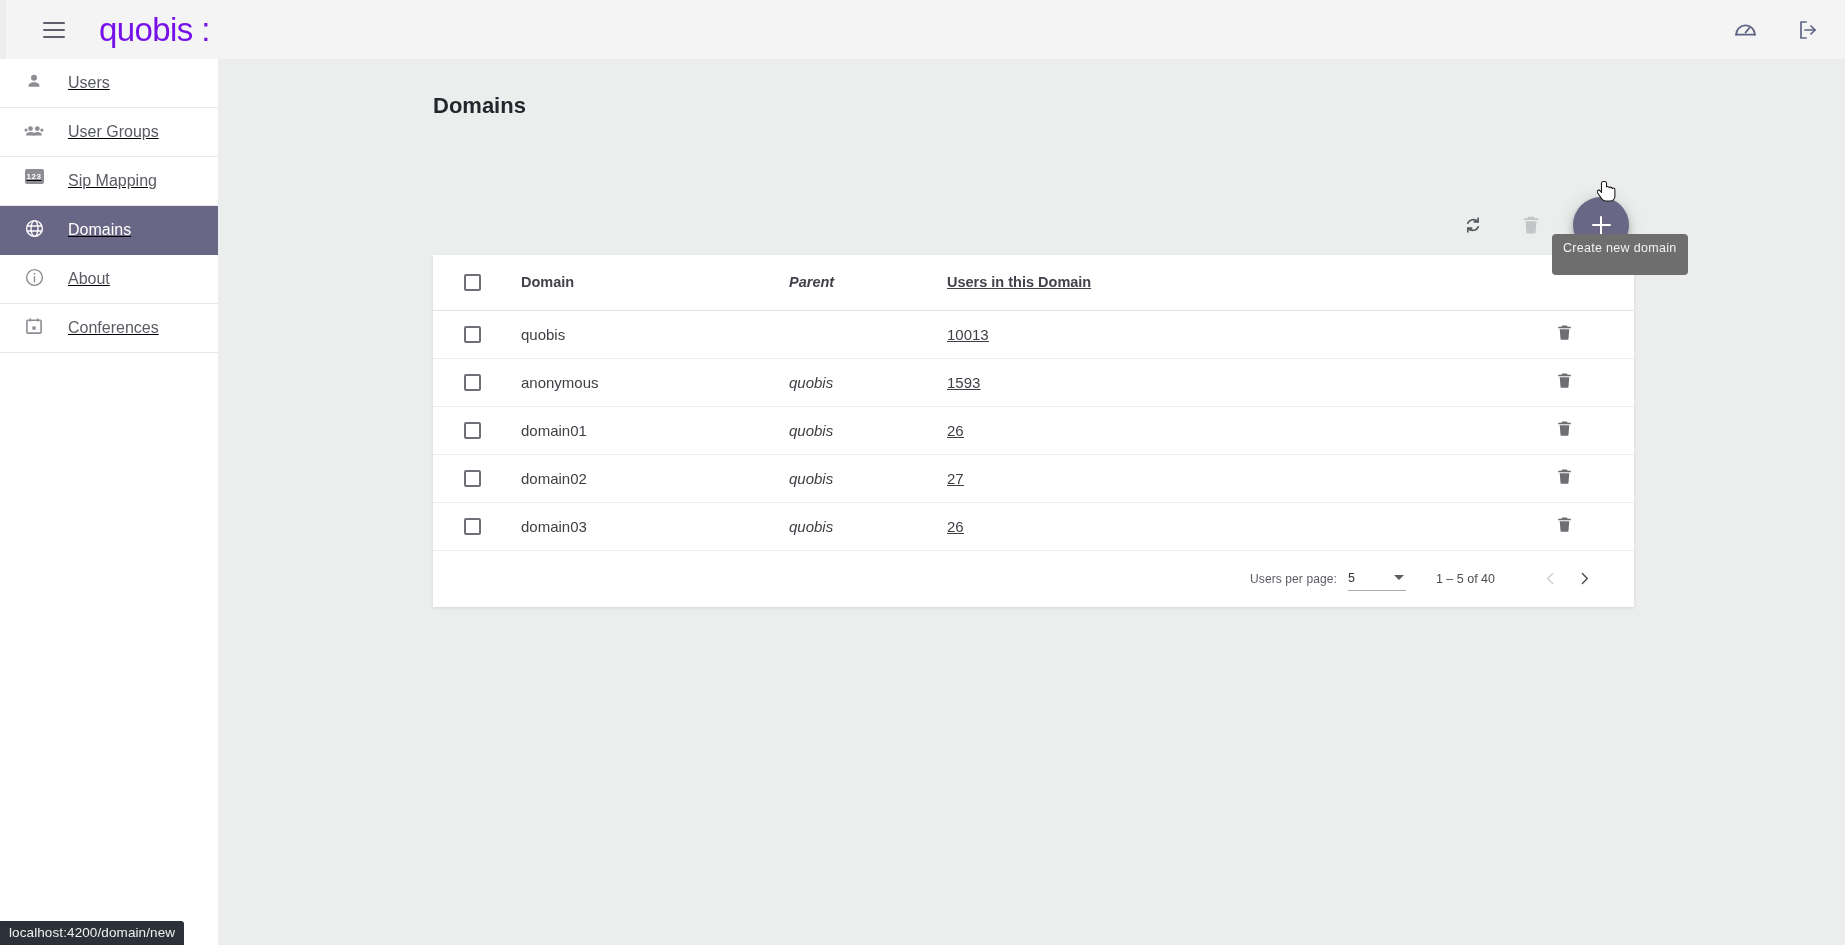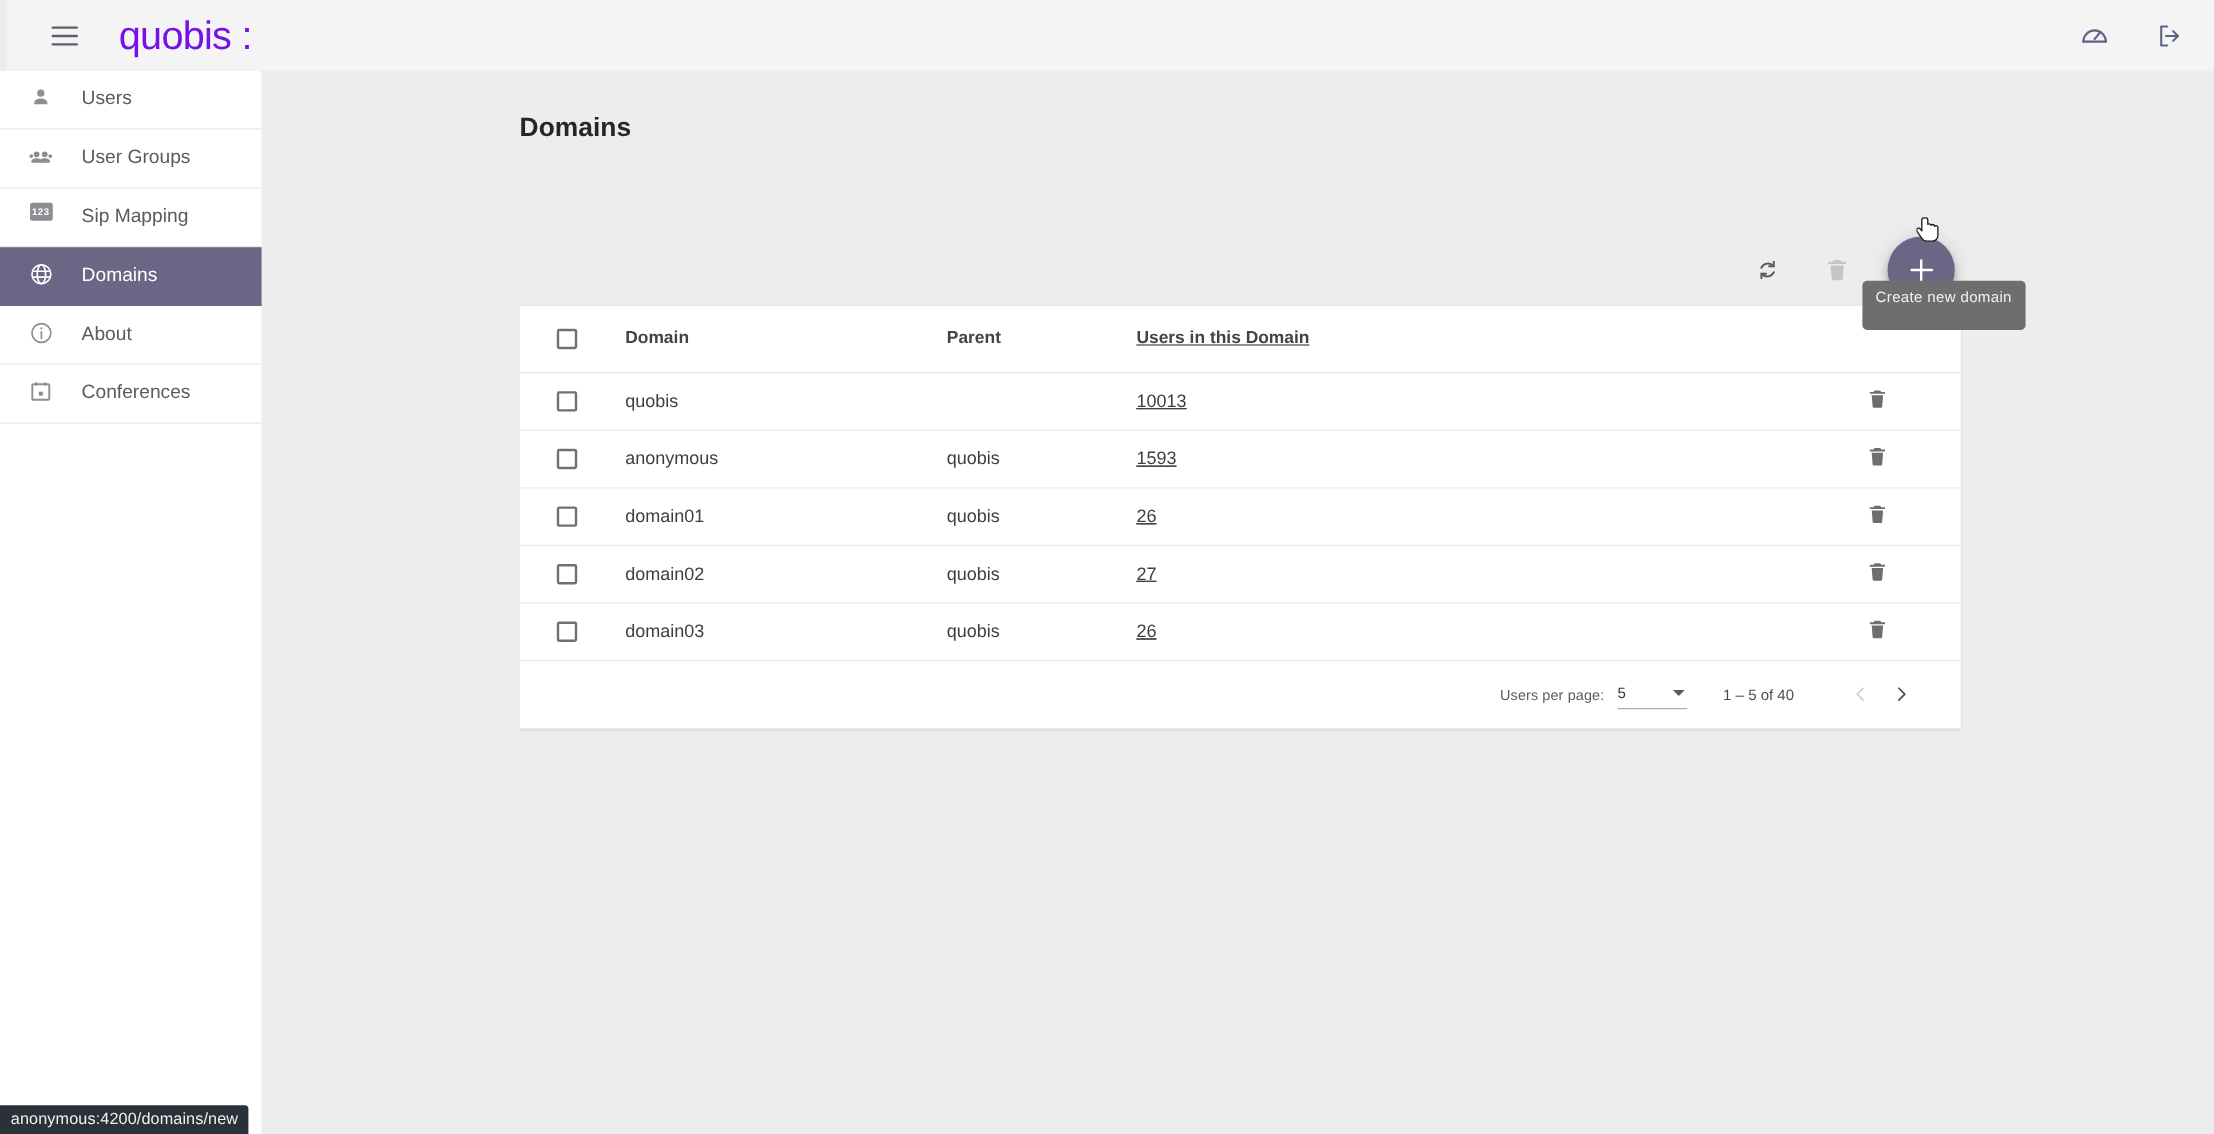--- a/index.html
+++ b/index.html
@@ -57,20 +57,21 @@
   }
 
   
   .sidebar {
     position: absolute;
     top: 59px; left: 0;
     width: 218px;
     height: 886px;
     background: #ffffff;
     z-index: 30;
+    text-decoration: underline;
   }
   .side-item {
     height: 49px;
     display: flex;
     align-items: center;
     padding-left: 22px;
     border-bottom: 1px solid #e8e8e8;
     cursor: pointer;
     color: #595b63;
     font-size: 16px;
@@ -204,21 +205,21 @@
   table.dtable td {
     font-size: 15px;
     color: #3e3f45;
     height: 48px;
     border-bottom: 1px solid #ececec;
     vertical-align: middle;
     padding: 0;
   }
   .col-check { width: 88px; padding-left: 31px !important; }
   .col-domain { width: 268px; }
-  .col-parent { width: 158px; }
+  .col-parent { width: 158px; font-style: italic; }
   .col-users  { width: 300px; text-decoration: underline; }
   .col-action { text-align: right; padding-right: 60px !important; }
 
   .mcheck {
     width: 17px; height: 17px;
     border: 2px solid #6f7077;
     border-radius: 2px;
     background: #fff;
     display: inline-block;
     cursor: pointer;
@@ -540,13 +541,13 @@
 </div>
 
 <div class="tooltip">Create new domain</div>
 
 <div class="cursor">
   <svg width="22" height="26" viewBox="0 0 22 26" fill="#ffffff" stroke="#1c1c1c" stroke-width="1.1" stroke-linejoin="round">
     <path d="M6.2 1.5c-1 0-1.7.8-1.7 1.8v9.1l-1.3-1.6c-.6-.8-1.8-.9-2.5-.2-.6.6-.7 1.5-.2 2.2l4.2 6.1c.9 1.3 2.4 2.1 4 2.1h4.5c2.6 0 4.7-2.1 4.7-4.7V9.6c0-.9-.7-1.6-1.6-1.6-.5 0-.9.2-1.2.5-.1-.8-.8-1.4-1.6-1.4-.5 0-1 .2-1.3.6-.2-.7-.9-1.2-1.6-1.2-.4 0-.8.1-1.1.4V3.3c0-1-.8-1.8-1.8-1.8z"></path>
   </svg>
 </div>
 
-<div class="statusbar">anonymous:4200/domains/new</div>
+<div class="statusbar">localhost:4200/domain/new</div>
 
 </body></html>

